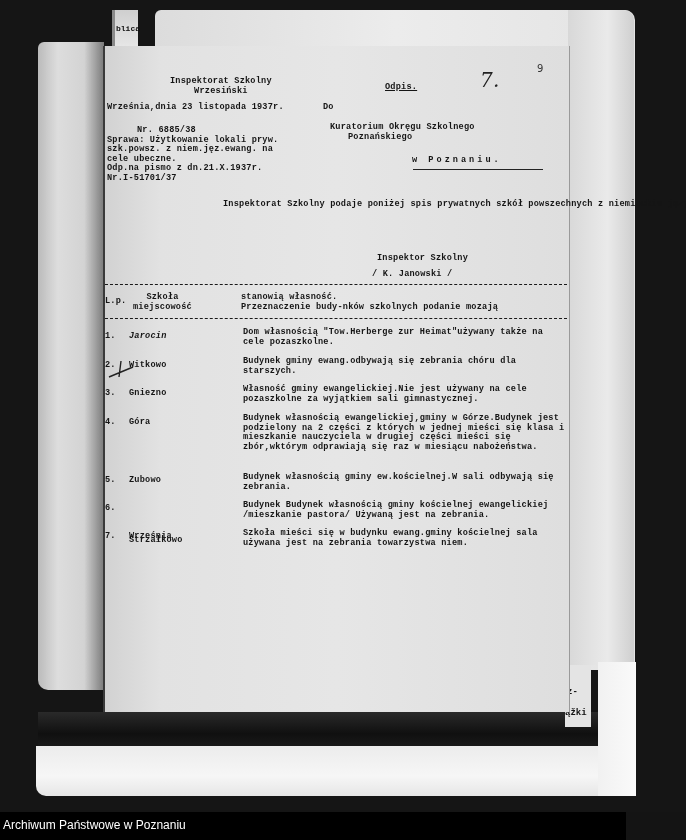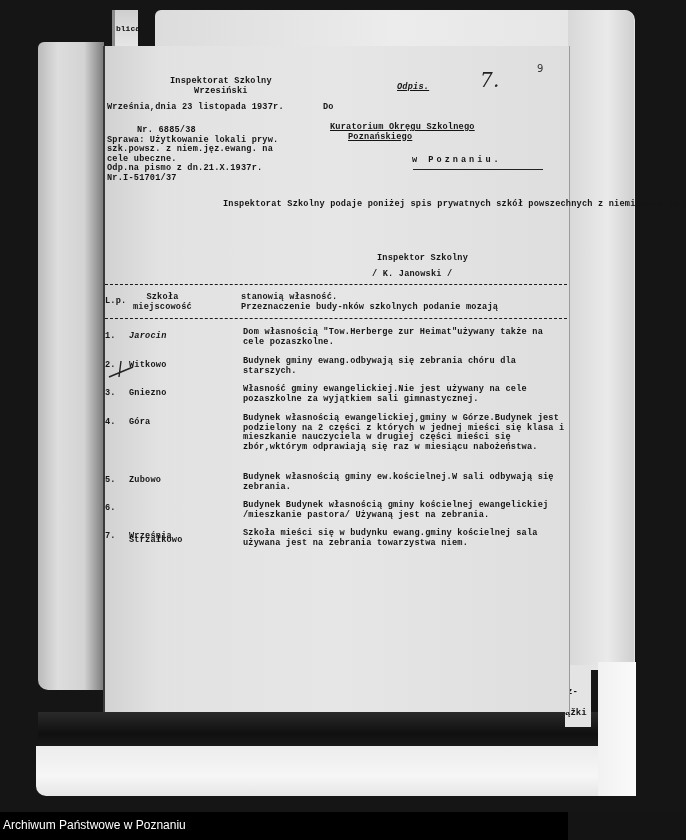--- a/index.html
+++ b/index.html
@@ -64,32 +64,32 @@
       border-left: 2px solid #3a3a3a;
       border-right: 1px solid #9a9a9a;
       color: #151515;
       font-size: 8.6px; font-weight: bold; line-height: 9.6px;
       letter-spacing: 0.2px;
     }
     .page .abs { position: absolute; white-space: nowrap; }
 
     .hdr-office { left: 25px; top: 30px; text-align: center; }
     .hdr-office div { line-height: 10px; margin-left: 40px; }
-    .hdr-copy { left: 292px; top: 37px; text-decoration: underline; font-style: italic; }
+    .hdr-copy { left: 280px; top: 37px; text-decoration: underline; }
     .hdr-handnum {
       left: 375px; top: 30px; font-family: "DejaVu Serif", serif; font-weight: normal;
       font-size: 20px; color: #222; font-style: italic;
     }
     .hdr-pagenum {
       left: 432px; top: 18px; font-family: "DejaVu Sans", sans-serif; font-weight: normal;
       font-size: 10px; color: #333;
     }
     .hdr-date { left: 2px; top: 57px; }
     .hdr-to { left: 218px; top: 57px; text-align: center; }
-    .hdr-recipient { left: 225px; top: 77px; text-decoration: underline; }
+    .hdr-recipient { left: 225px; top: 77px; }
     .hdr-recipient div:last-child { padding-left: 18px; }
     .hdr-ref { left: 2px; top: 80px; }
     .hdr-ref .indent { padding-left: 30px; }
     .hdr-city { left: 307px; top: 110px; letter-spacing: 3px; }
     .hdr-city-line { position: absolute; left: 308px; top: 123px; width: 130px; border-top: 1.5px solid #222; }
 
     .body-text { left: 30px; top: 154px; width: 430px; white-space: normal; }
     .body-text p { margin: 0; }
     .body-text p.first { text-indent: 88px; }
 
@@ -104,21 +104,21 @@
     .row-bullet { position: absolute; left: 0px; }
     .row-place { position: absolute; left: 24px; }
     .row-desc { position: absolute; left: 138px; white-space: normal; width: 322px; }
 
     .hand-mark {
       position: absolute; left: 2px; top: 311px; width: 30px; height: 22px;
     }
 
     
     .credit-bar {
-      position: absolute; left: 0; top: 812px; width: 568px; height: 28px; background: #000;
+      position: absolute; left: 0; top: 812px; width: 626px; height: 28px; background: #000;
     }
     .credit-text {
       position: absolute; left: 3px; top: 6px;
       font-family: "Liberation Sans", sans-serif; font-size: 12px; color: #ffffff;
     }
   </style>
 </head>
 <body>
 
 <div class="viewer">

